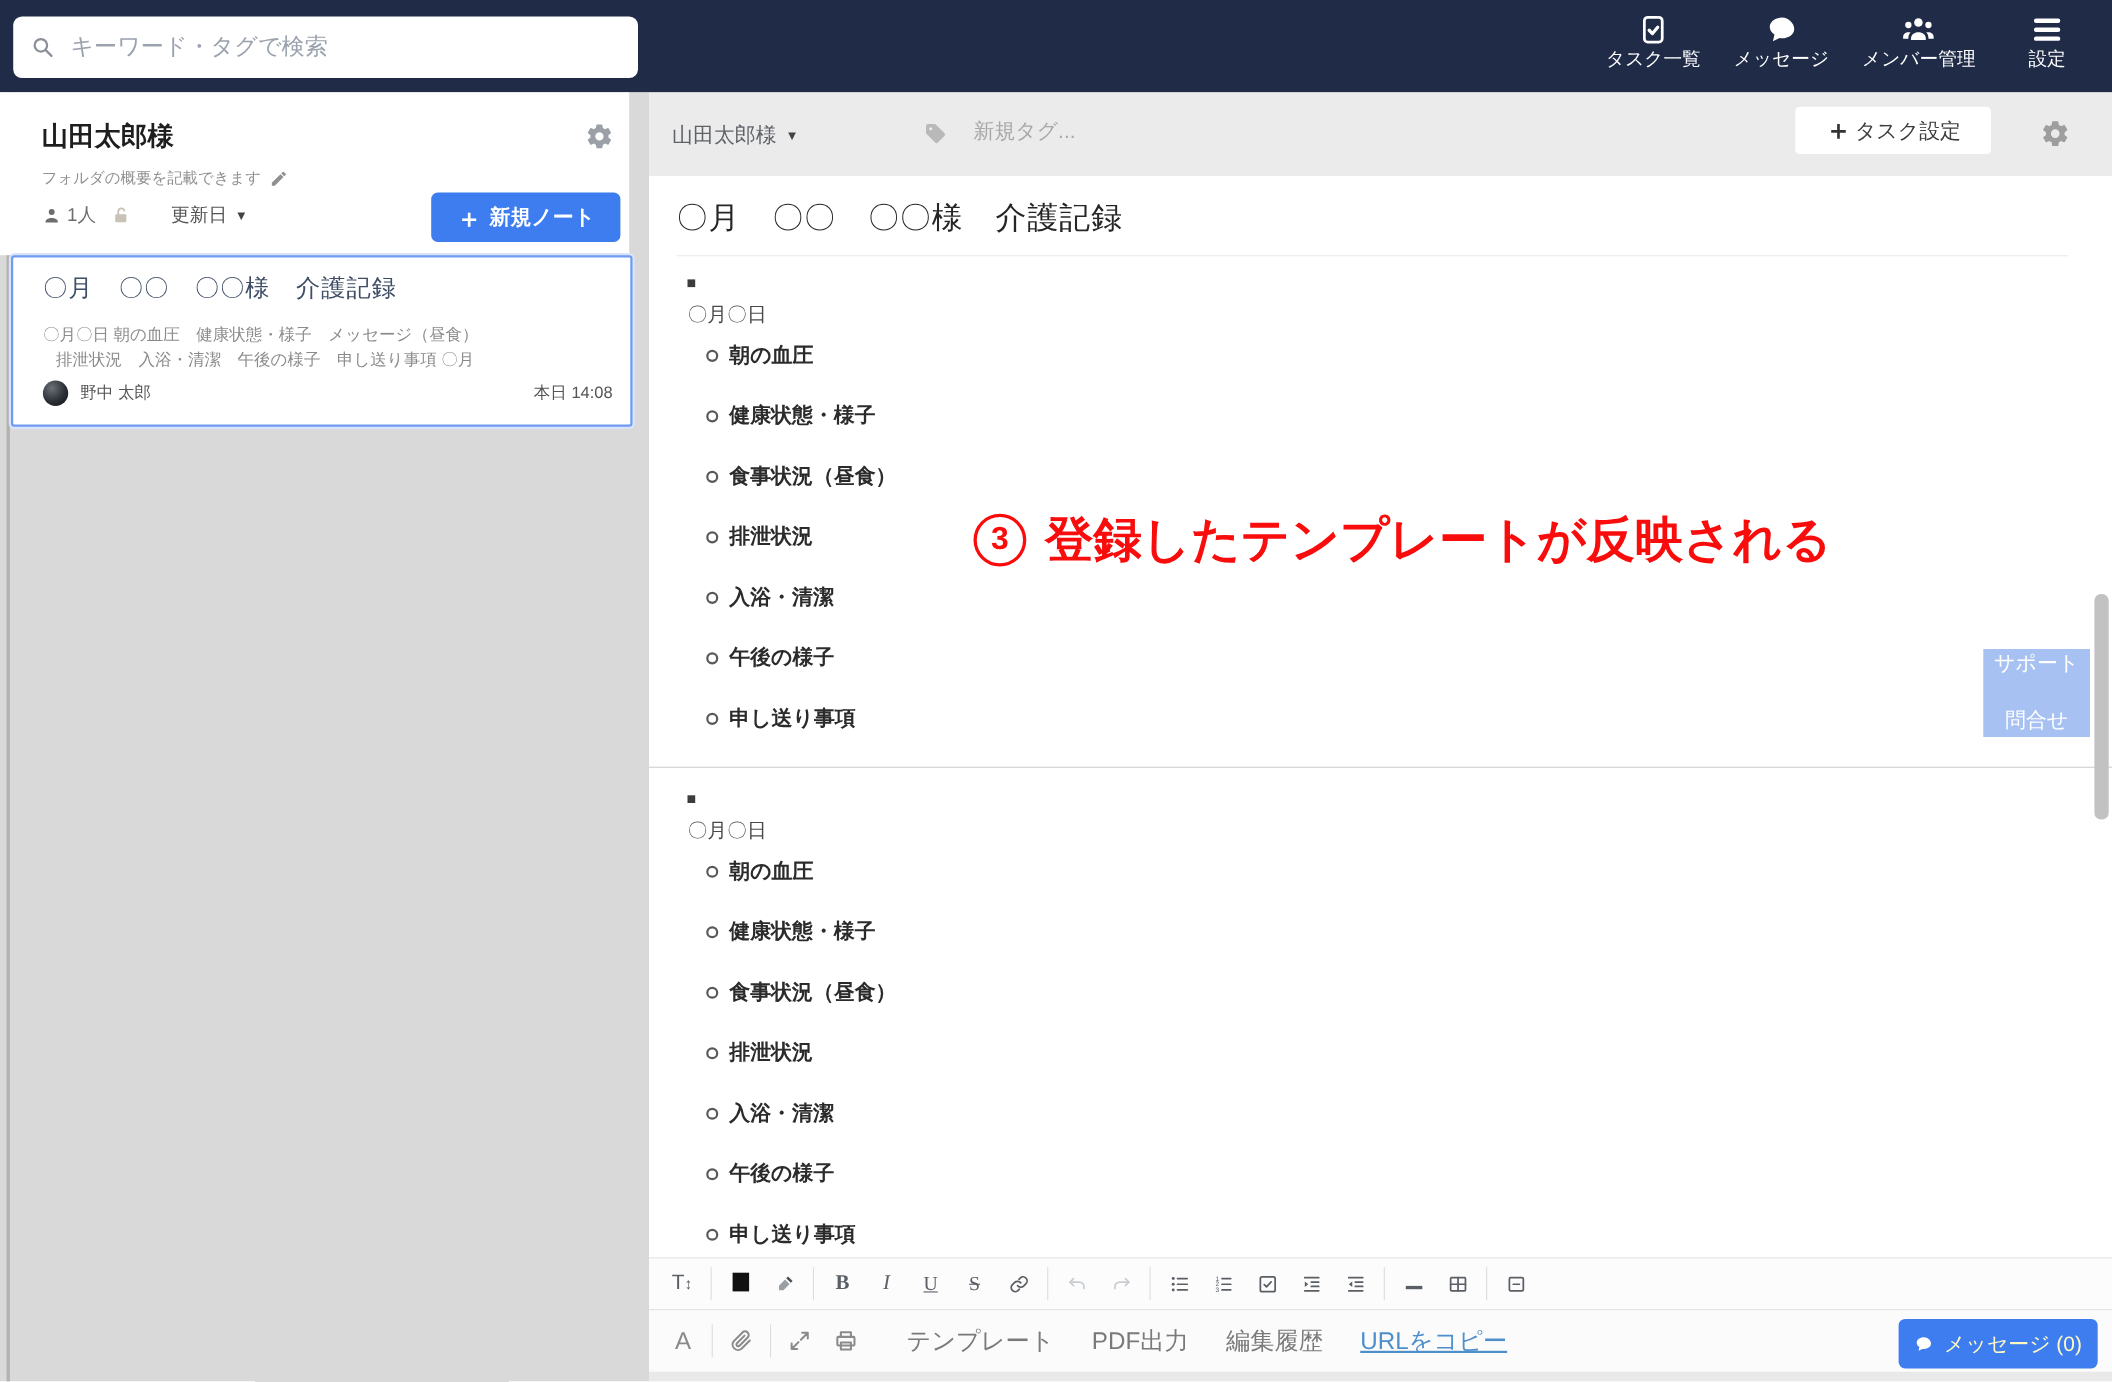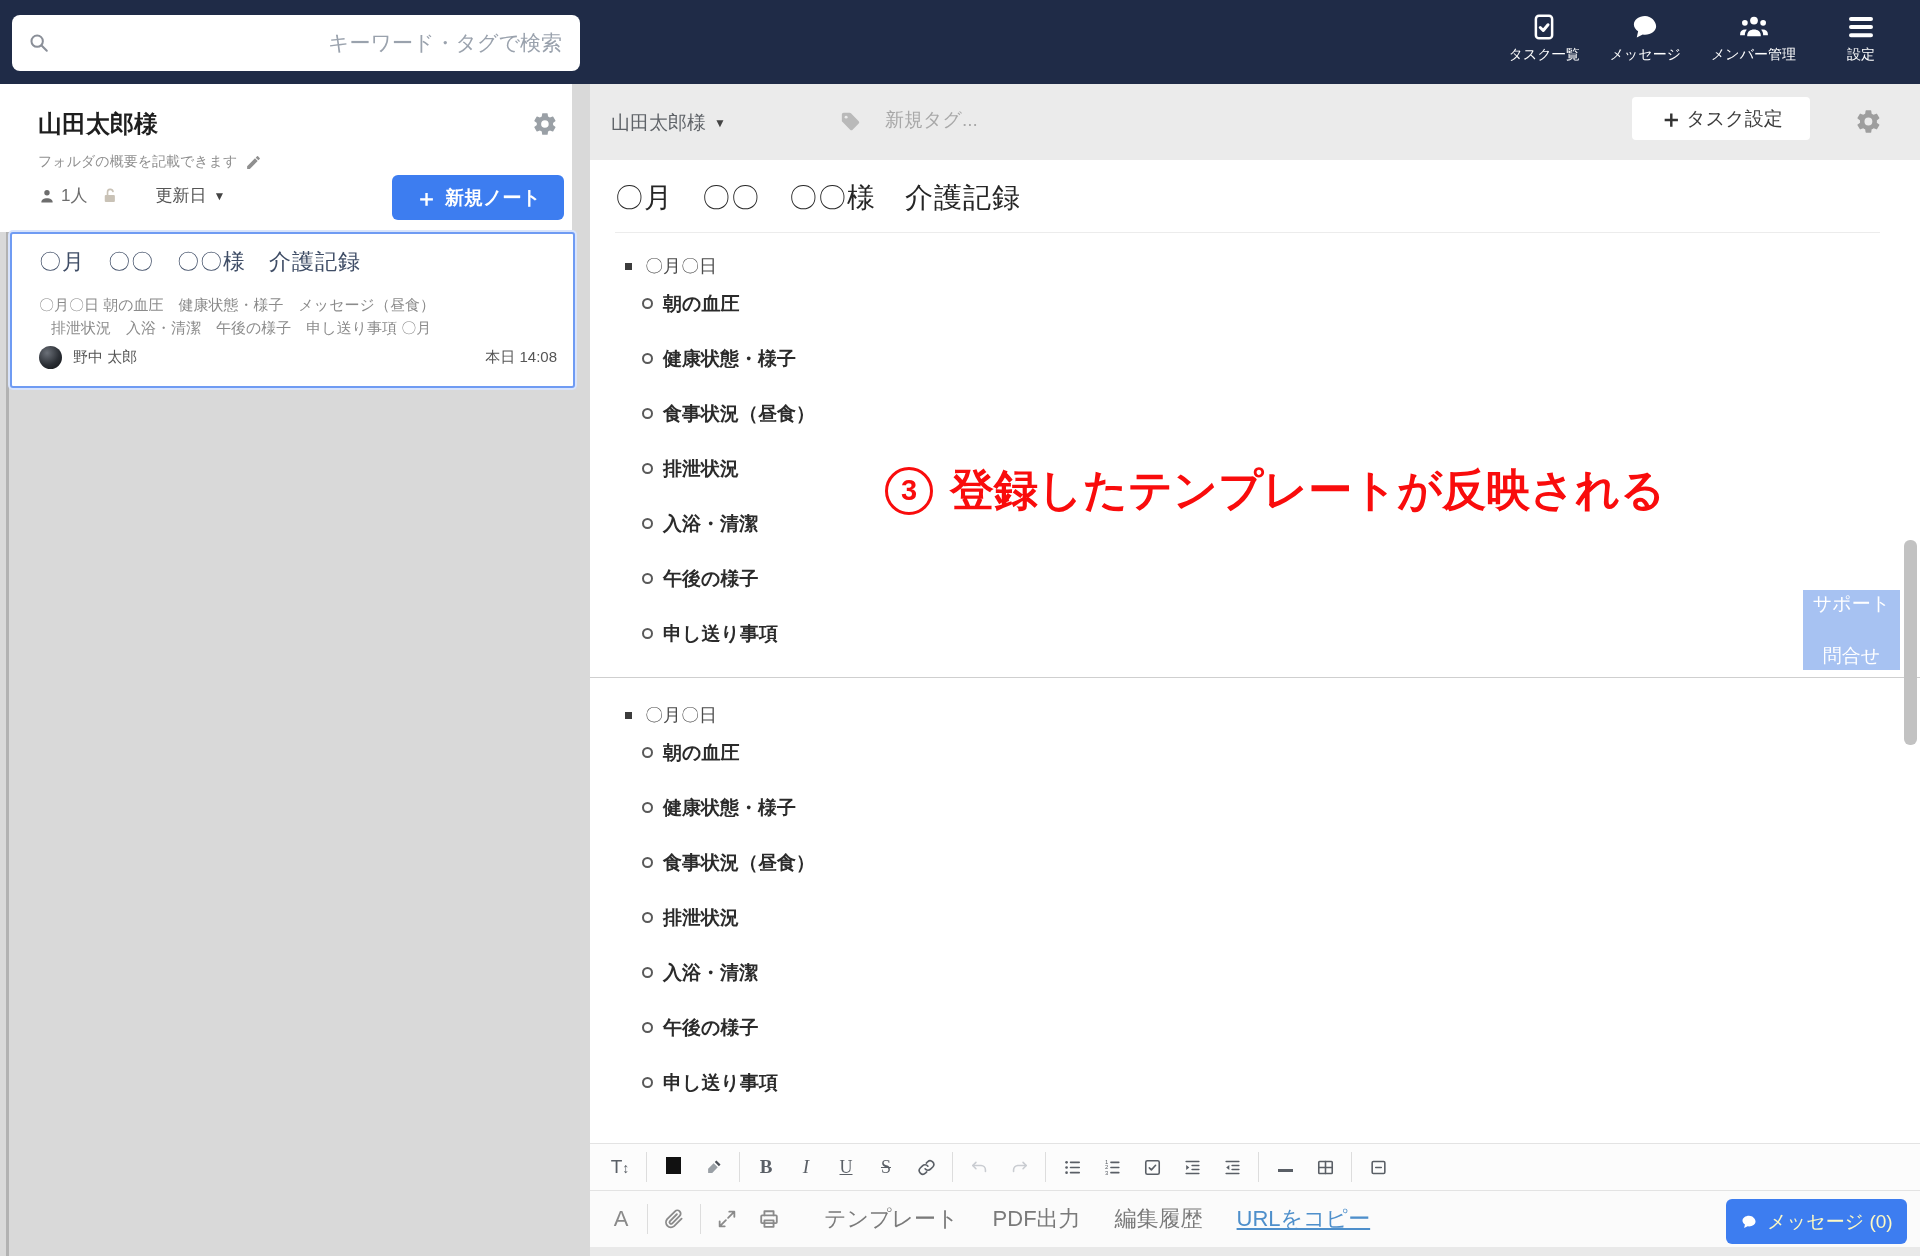--- a/index.html
+++ b/index.html
@@ -5,27 +5,27 @@
   html,body{margin:0;padding:0;background:#fff;}
   .app{position:relative;width:1920px;height:1256px;overflow:hidden;
        font-family:"Liberation Sans","DejaVu Sans",sans-serif;color:#333;}
 
   
   .topbar{position:absolute;left:0;top:0;width:1920px;height:84px;background:#1f2b47;}
   .search{position:absolute;left:12px;top:15px;width:568px;height:56px;background:#fff;
           border-radius:8px;display:flex;align-items:center;padding:0 16px;box-sizing:border-box;gap:12px;}
   .search .ico svg{width:22px;height:22px;display:block;color:#8a8f98;}
   .search input{border:none;outline:none;flex:1;font-size:21px;color:#333;background:transparent;
-                font-family:inherit;text-align:right;}
+                font-family:inherit;}
   .search input::placeholder{color:#9aa2ad;}
   .topnav{position:absolute;right:24px;top:10px;display:flex;gap:30px;}
   .nav-item{display:flex;flex-direction:column;align-items:center;gap:5px;color:#fff;min-width:70px;cursor:pointer;}
   .nav-item .ico{height:32px;display:flex;align-items:flex-end;}
   .nav-item .ico svg{width:30px;height:30px;display:block;}
-  .nav-item .lbl{font-size:14px;line-height:14px;}
+  .nav-item .lbl{font-size:17px;line-height:14px;}
 
   
   .sidebar{position:absolute;left:0;top:84px;width:590px;bottom:0;background:#d9d9d9;}
   .side-scrollline{position:absolute;left:6px;top:0;width:3px;bottom:0;background:#b2b2b2;}
   .folder-head{position:absolute;left:0;top:0;width:572px;height:148px;background:#fff;
                padding:24px 14px 0 38px;box-sizing:border-box;}
   .fh-row1{display:flex;align-items:center;justify-content:space-between;}
   .fh-title{font-size:24px;font-weight:700;color:#1e1e1e;}
   .fh-gear svg{width:26px;height:26px;color:#9aa0a6;display:block;}
   .fh-desc{margin-top:13px;font-size:14px;color:#8f8f8f;display:flex;align-items:center;gap:8px;}
@@ -66,21 +66,21 @@
   .task-btn .plus{font-size:24px;font-weight:700;color:#333;line-height:20px;}
   .head-gear{position:absolute;right:38px;top:24px;color:#9e9e9e;cursor:pointer;}
   .head-gear svg{width:27px;height:27px;display:block;}
 
   
   .doc{position:absolute;left:590px;top:160px;right:0;height:983px;background:#fff;
        padding:19px 40px 0 25px;box-sizing:border-box;overflow:hidden;}
   .doc-title{font-size:28px;font-weight:500;color:#262626;letter-spacing:1px;
              padding-bottom:15px;border-bottom:1px solid #ececec;}
   .sections{margin-top:21px;}
-  .date-line{display:flex;align-items:center;gap:13px;margin:0 0 14px 10px;font-size:18px;color:#4a4a4a;}
+  .date-line{display:flex;align-items:flex-start;gap:13px;margin:0 0 14px 10px;font-size:18px;color:#4a4a4a;flex-direction:column;}
   .date-line .sq{width:7px;height:7px;background:#3c3c3c;}
   .section ul{list-style:none;margin:0;padding:0 0 0 48px;}
   .section li{position:relative;font-size:19px;font-weight:700;color:#2b2b2b;line-height:23px;margin-bottom:32px;}
   .section li::before{content:"";position:absolute;left:-21px;top:6px;width:7px;height:7px;
                       border:2px solid #595959;border-radius:50%;}
   .sec-sep{height:1px;background:#cfcfcf;margin:24px -40px 25px -25px;}
 
   .annotation{position:absolute;left:295px;top:301px;display:flex;align-items:center;gap:17px;
               color:#f90c0c;font-size:44px;font-weight:700;white-space:nowrap;}
   .circ-num{width:42px;height:42px;border:3px solid #f90c0c;border-radius:50%;

